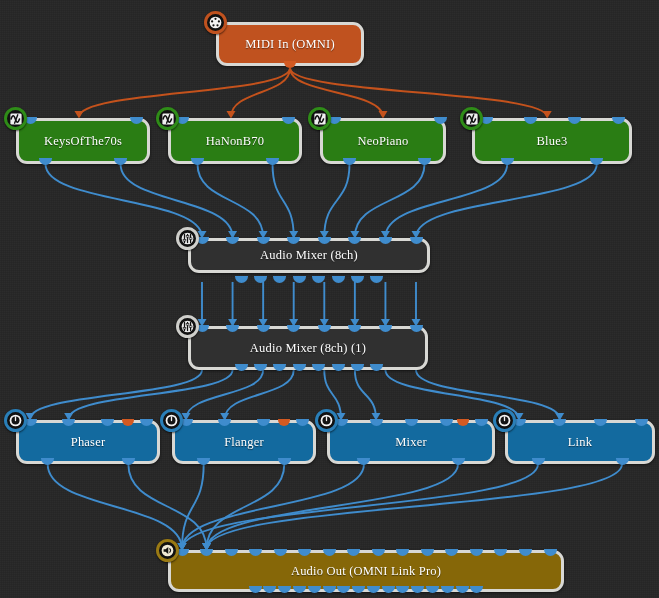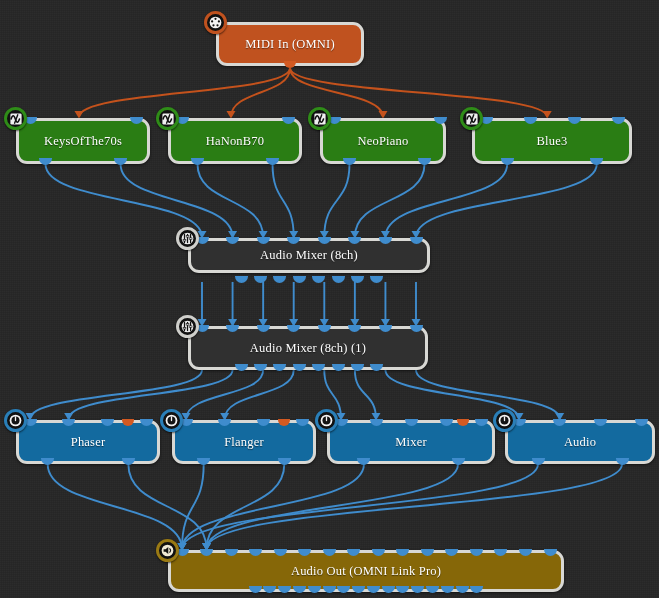--- a/index.html
+++ b/index.html
@@ -319,21 +319,21 @@
       </div>
       <div class="port" style="left: 334.5px; top: 419px;"></div>
       <div class="port" style="left: 369.5px; top: 419px;"></div>
       <div class="port" style="left: 404.5px; top: 419px;"></div>
       <div class="port" style="left: 439.5px; top: 419px;"></div>
       <div class="port" style="left: 474.5px; top: 419px;"></div>
       <div class="port" style="left: 357.46px; top: 458px;"></div>
       <div class="port" style="left: 451.54px; top: 458px;"></div>
       <div class="port midi-port" style="left: 457px; top: 419px;"></div>
       <div class="node n-fx" style="left: 505px; top: 420px; width: 150px; height: 44px;">
-        <span class="label">Audio</span>
+        <span class="label">Link</span>
       </div>
       <div class="badge b-fx" style="left: 493px; top: 409px;">
         <svg width="13" height="13" viewBox="0 0 20 20">
           <circle cx="10" cy="10" r="9" fill="#f4f4f4"></circle>
           <circle cx="10" cy="10" r="6.2" fill="#141414"></circle>
           <path d="M10 10 L10 4.6" stroke="#f4f4f4" stroke-width="2" stroke-linecap="round"></path>
         </svg>
       </div>
       <div class="port" style="left: 512.5px; top: 419px;"></div>
       <div class="port" style="left: 553.167px; top: 419px;"></div>

